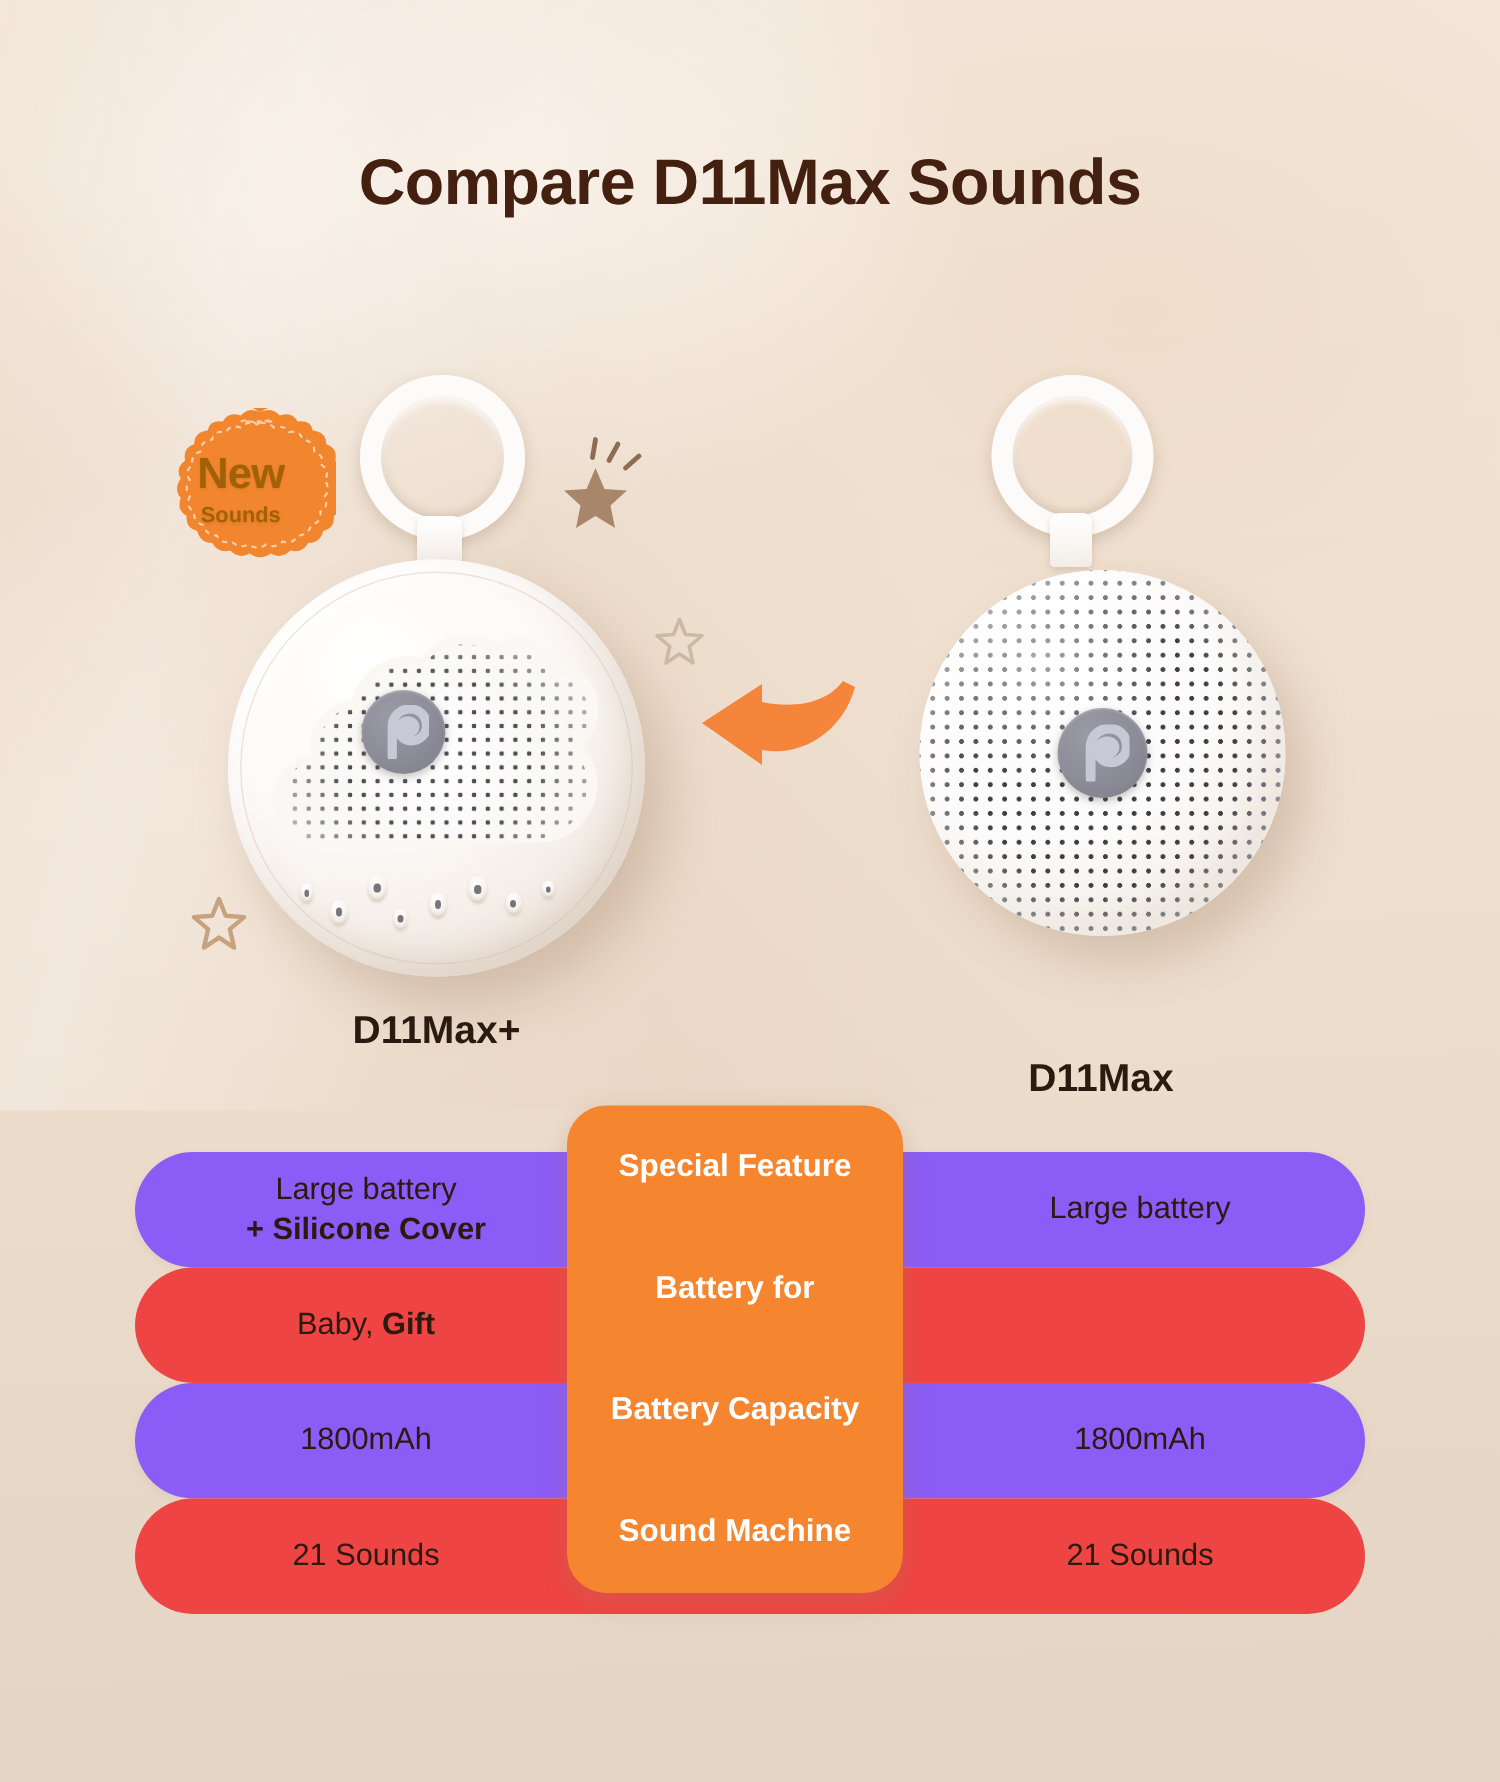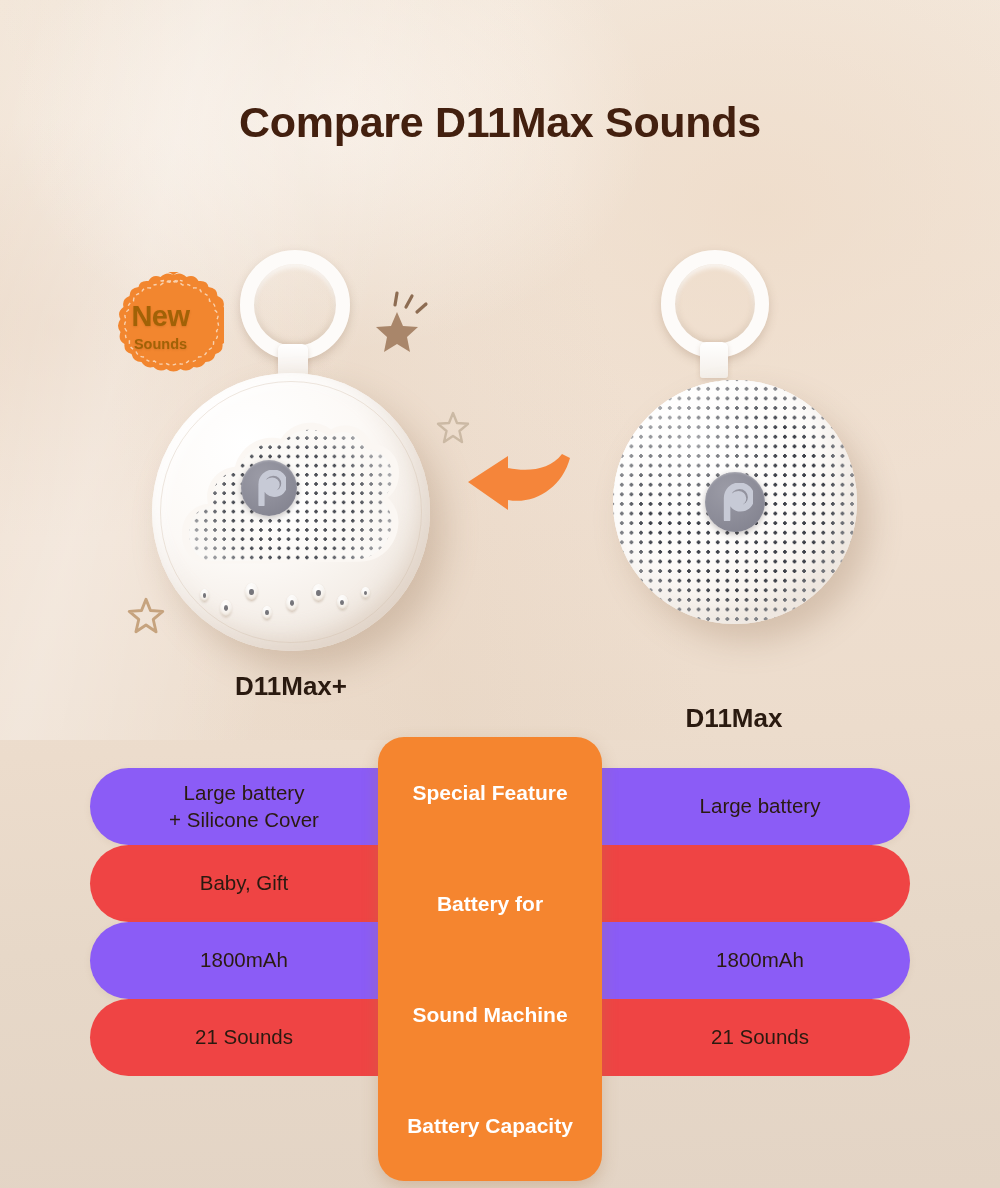--- a/index.html
+++ b/index.html
@@ -242,26 +242,26 @@
   .cell {
     flex: 0 0 auto;
     text-align: center;
     font-size: 20.5px;
     color: #2A1A10;
     line-height: 1.28;
   }
   .cell-left  { width: 300px; margin-left: 4px; }
   .cell-mid   { width: 212px; }
   .cell-right { width: 300px; margin-left: 4px; }
-  .cell b { font-weight: normal; }
+  .cell b { font-weight: bold; }
 
   .center-col {
     position: absolute;
     left: 378px; top: 737px;
-    width: 224px; height: 444px;
+    width: 224px; height: 325px;
     background: #F5852F;
     border-radius: 26px;
     box-shadow: 0 6px 16px rgba(168,122,80,0.30);
     z-index: 8;
     display: flex;
     flex-direction: column;
   }
   .center-cell {
     flex: 1 1 0;
     display: flex;
@@ -424,15 +424,15 @@
     <div class="cell cell-right">
       <span>21 Sounds</span><b></b>
     </div>
   </div>
 
 </div>
 
 <div class="center-col">
   <div class="center-cell">Special Feature</div>
   <div class="center-cell">Battery for</div>
+  <div class="center-cell">Battery Capacity</div>
   <div class="center-cell">Sound Machine</div>
-  <div class="center-cell">Battery Capacity</div>
 </div>
 
 </body></html>

